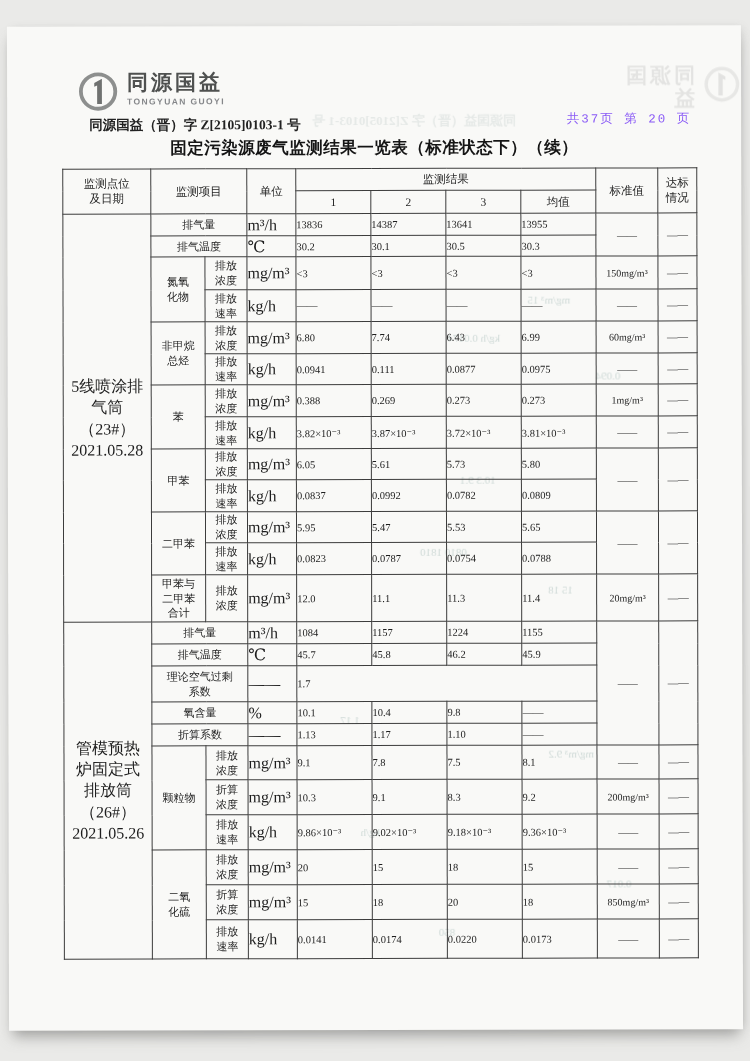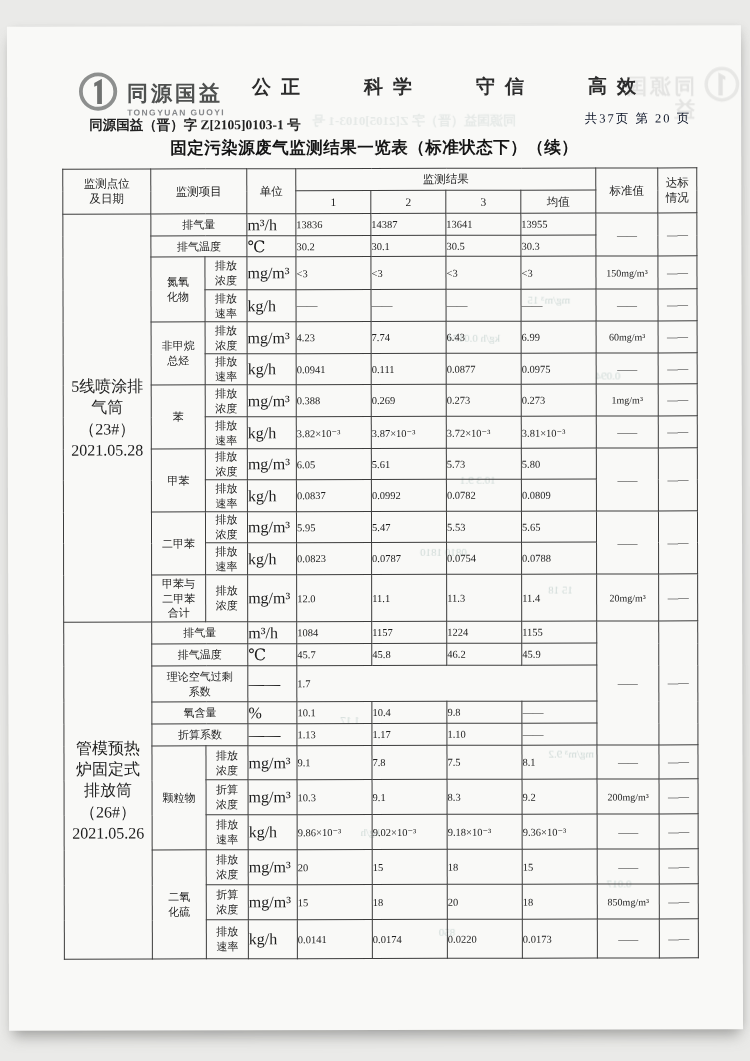--- a/index.html
+++ b/index.html
@@ -10,28 +10,28 @@
   }
   .paper{
     position:absolute;left:8px;top:26px;width:734px;height:1004px;
     background:#f9f9f7;
     box-shadow:0 10px 14px -4px rgba(110,110,108,.55), 3px 0 8px -3px rgba(140,140,138,.3);
     transform:rotate(-0.12deg);
   }
   
   .logo{position:absolute;left:70px;top:44px;display:flex;align-items:flex-start;}
   .logo-mark{width:42px;height:42px;}
-  .logo-text{margin-left:8px;margin-top:12px;}
+  .logo-text{margin-left:8px;margin-top:1px;}
   .logo-cn{font-size:21px;font-weight:bold;color:#4f5150;letter-spacing:3px;line-height:1.1;}
   .logo-en{font-size:8.5px;font-weight:bold;color:#85878a;letter-spacing:1.4px;
            font-family:"Liberation Sans","DejaVu Sans",sans-serif;margin-top:2px;}
   .slogans{position:absolute;left:245px;top:48px;display:flex;gap:54px;}
   .slogan{font-size:19px;font-weight:bold;color:#2c2c2c;letter-spacing:10px;white-space:nowrap;}
   .doc-no{position:absolute;left:82px;top:90px;font-size:13.5px;font-weight:bold;color:#222;}
-  .page-info{position:absolute;right:50px;top:85px;font-size:12.5px;color:#0f172a;letter-spacing:2px;}
+  .page-info{position:absolute;right:50px;top:85px;font-size:12.5px;color:#8b5cf6;letter-spacing:2px;font-family:Liberation Mono, monospace;}
   .doc-title{position:absolute;left:0;top:111px;width:100%;text-align:center;
              font-size:16.5px;font-weight:600;color:#151515;letter-spacing:.5px;}
   
   table.mon{
     position:absolute;left:55px;top:142px;width:634px;
     border-collapse:collapse;table-layout:fixed;color:#1e1e1e;
   }
   table.mon td,table.mon th{
     border:1px solid #3c3c3c;padding:0;vertical-align:middle;font-weight:normal;
     overflow:hidden;
@@ -89,26 +89,20 @@
     <svg class="logo-mark" viewBox="0 0 44 44">
       <circle cx="22" cy="22" r="18" fill="none" stroke="#8d8f8e" stroke-width="4"></circle>
       <polygon points="27,8 18,13 18,17 21,15.6 21,35 26,35 26,8.5" fill="#6f7170"></polygon>
     </svg>
     <div class="logo-text">
       <div class="logo-cn">同源国益</div>
       <div class="logo-en">TONGYUAN GUOYI</div>
     </div>
   </div>
 
-  <div class="slogans">
-    <span class="slogan">公正</span>
-    <span class="slogan">科学</span>
-    <span class="slogan">守信</span>
-    <span class="slogan">高效</span>
-  </div>
 
   <div class="doc-no">同源国益（晋）字 Z[2105]0103-1 号</div>
   <div class="page-info">共37页  第 20 页</div>
   <div class="doc-title">固定污染源废气监测结果一览表（标准状态下）（续）</div>
 
   <table class="mon">
     <colgroup>
       <col style="width:88px">
         <col style="width:54px">
         <col style="width:42px">
@@ -182,21 +176,21 @@
         <td class="vl">——</td>
         <td class="st">——</td>
         <td class="ok">——</td>
       </tr>
       <tr style="height:32px">
         <td class="lb pre" rowspan="2">非甲烷
 总烃</td>
         <td class="lb pre">排放
 浓度</td>
         <td class="un">mg/m³</td>
-        <td class="vl">4.23</td>
+        <td class="vl">6.80</td>
         <td class="vl">7.74</td>
         <td class="vl">6.43</td>
         <td class="vl">6.99</td>
         <td class="st">60mg/m³</td>
         <td class="ok">——</td>
       </tr>
       <tr style="height:31px">
         <td class="lb pre">排放
 速率</td>
         <td class="un">kg/h</td>

